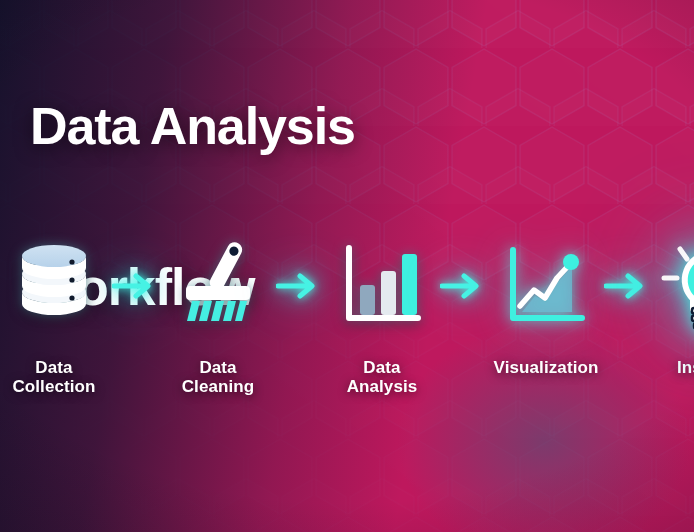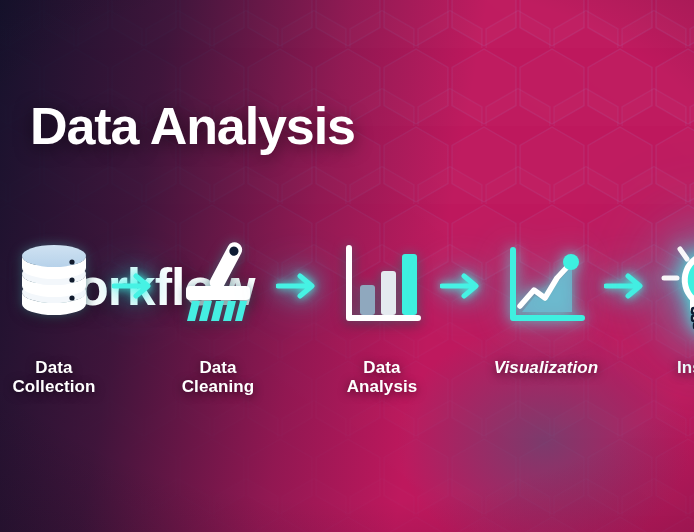--- a/index.html
+++ b/index.html
@@ -52,21 +52,21 @@
   
   .flow{
     position:absolute;left:0;top:232px;width:694px;height:180px;
     display:flex;align-items:flex-start;justify-content:flex-start;
   }
   .step{
     position:relative;
     display:flex;flex-direction:column;align-items:center;
     width:118px;
   }
-  .step.wide{width:126px;font-style:italic;}
+  .step.wide{width:126px;}
   .icon-box{
     height:108px;width:108px;
     display:flex;align-items:center;justify-content:center;
   }
   .step-label{
     margin-top:18px;
     color:#ffffff;
     font-size:17px;font-weight:bold;line-height:1.12;
     text-align:center;letter-spacing:.1px;
     text-shadow:0 2px 10px rgba(0,0,0,.6);

